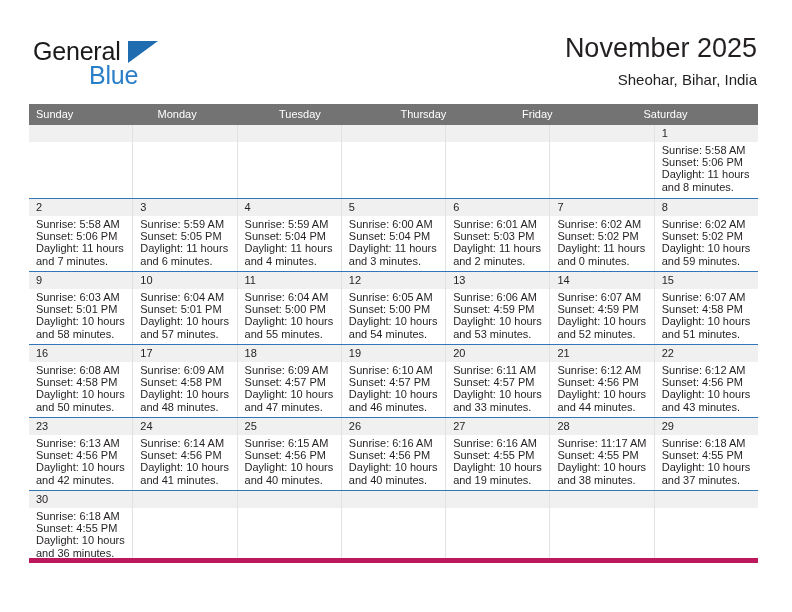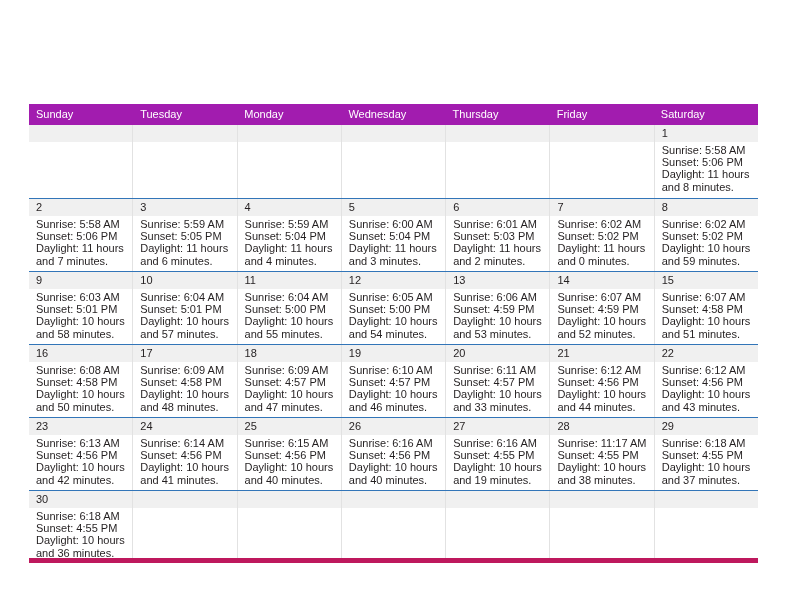--- a/index.html
+++ b/index.html
@@ -88,21 +88,21 @@
 
   
   .calendar {
     position: absolute;
     left: 29px;
     top: 104px;
     width: 729px;
   }
   .dow-row {
     display: flex;
-    background: #a21caf;
+    background: #737373;
     height: 21px;
   }
   .dow-cell {
     flex: 1 1 0;
     color: #ffffff;
     font-size: 11px;
     line-height: 21px;
     padding-left: 7px;
     box-sizing: border-box;
     white-space: nowrap;
@@ -150,28 +150,41 @@
   }
   .day-info div {
     white-space: nowrap;
   }
 </style>
 </head>
 <body>
 
 <div class="page">
 
+  <div class="header">
+
+    <div class="brand">
+      <span class="brand-general">General</span>
+      <span class="brand-triangle"></span>
+      <span class="brand-blue">Blue</span>
+    </div>
+
+    <div class="title-block">
+      <h1 class="cal-title">November 2025</h1>
+      <div class="cal-subtitle">Sheohar, Bihar, India</div>
+    </div>
+
+  </div>
 
   <div class="calendar">
 
     <div class="dow-row">
       <div class="dow-cell">Sunday</div>
+      <div class="dow-cell">Monday</div>
       <div class="dow-cell">Tuesday</div>
-      <div class="dow-cell">Monday</div>
-      <div class="dow-cell">Wednesday</div>
       <div class="dow-cell">Thursday</div>
       <div class="dow-cell">Friday</div>
       <div class="dow-cell">Saturday</div>
     </div>
 
     <div id="weeks-container">
         <div class="week-row first">
           <div class="day-cell empty">
             <div class="day-num"></div>
           </div>

